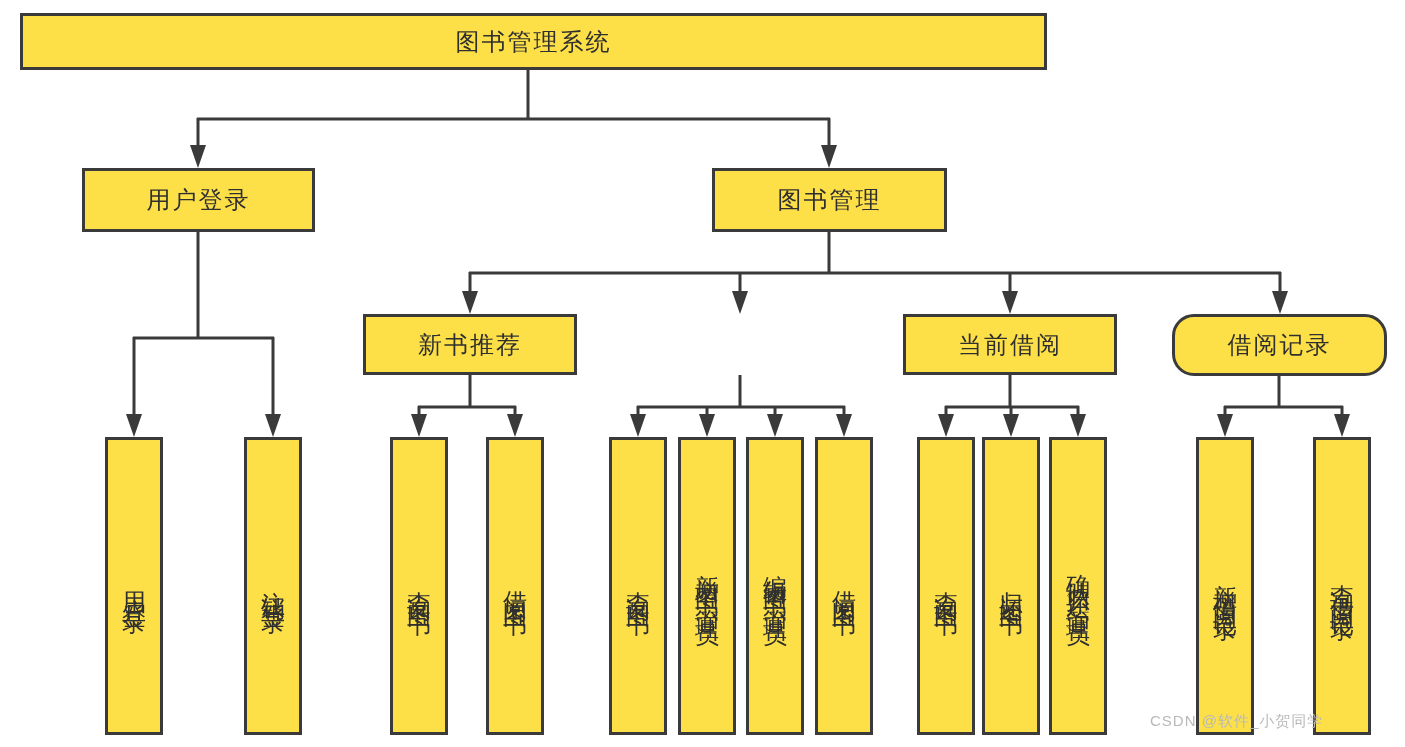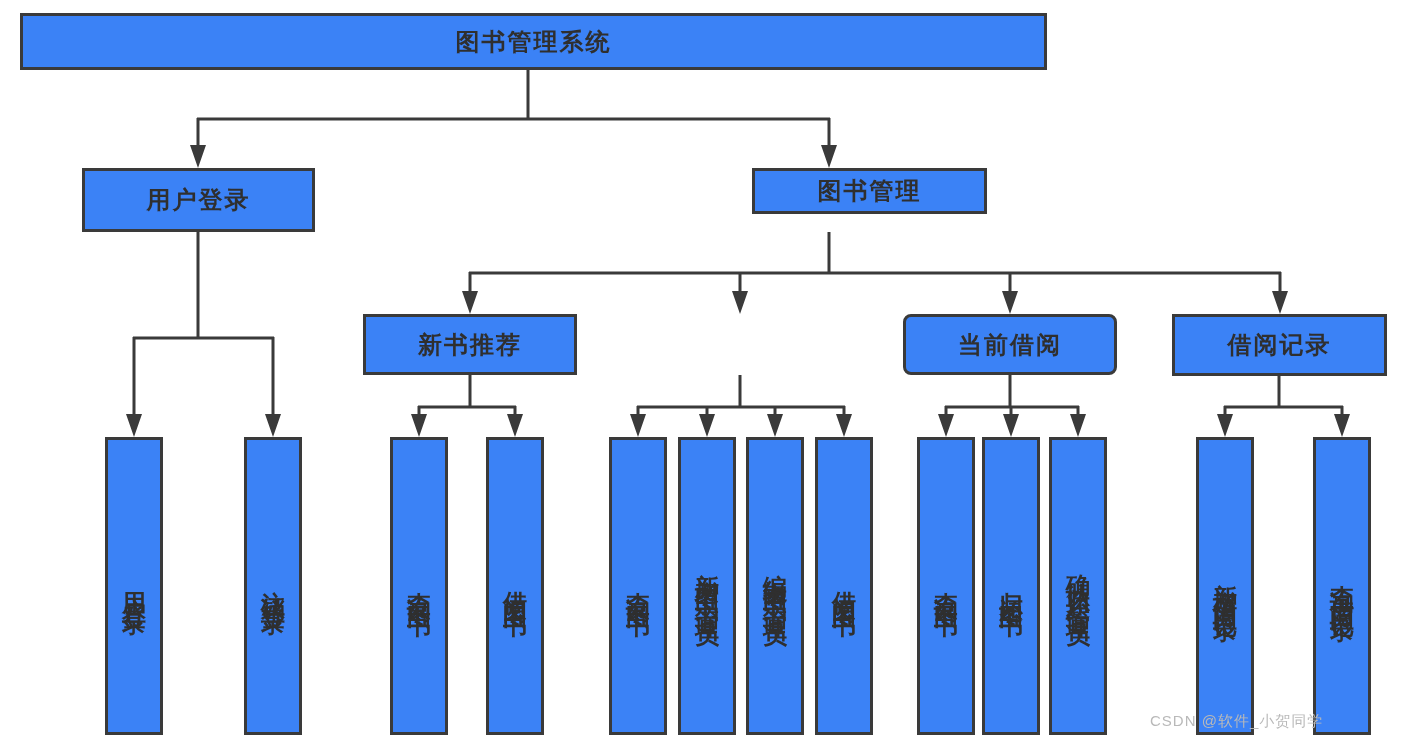--- a/index.html
+++ b/index.html
@@ -2,23 +2,23 @@
 <html><head>
 <meta charset="utf-8">
 <style>
   html,body{margin:0;padding:0;background:#ffffff;}
   .stage{
     position:relative;width:1405px;height:747px;background:#ffffff;overflow:hidden;
     font-family:"Liberation Sans","DejaVu Sans",sans-serif;
   }
   .wires{position:absolute;left:0;top:0;width:1405px;height:747px;}
   .box{
-    position:absolute;box-sizing:border-box;border:3px solid #3a3a3a;background:#3b82f6;
+    position:absolute;box-sizing:border-box;border:3px solid #3a3a3a;background:#fde047;
     display:flex;align-items:center;justify-content:center;
-    font-size:24px;color:#2f2f2f;letter-spacing:2px;white-space:nowrap;font-weight:bold;
+    font-size:24px;color:#2f2f2f;letter-spacing:2px;white-space:nowrap;
   }
   .vbox{
     writing-mode:vertical-rl;text-orientation:mixed;
     letter-spacing:7px;line-height:1;white-space:normal;
   }
   .watermark{
     position:absolute;left:1150px;top:712px;
     font-size:15px;color:#b9b9b9;letter-spacing:1px;white-space:nowrap;
   }
 </style>
@@ -44,25 +44,25 @@
                M411 414h16l-8 23z M507 414h16l-8 23z
                M630 414h16l-8 23z M699 414h16l-8 23z M767 414h16l-8 23z M836 414h16l-8 23z
                M938 414h16l-8 23z M1003 414h16l-8 23z M1070 414h16l-8 23z
                M1217 414h16l-8 23z M1334 414h16l-8 23z"></path>
     </g>
   </svg>
 
   <div class="box" style="left:20px;top:13px;width:1027px;height:57px;">图书管理系统</div>
 
   <div class="box" style="left:82px;top:168px;width:233px;height:64px;">用户登录</div>
-  <div class="box" style="left:752px;top:168px;width:235px;height:46px;">图书管理</div>
+  <div class="box" style="left:712px;top:168px;width:235px;height:64px;">图书管理</div>
 
   <div class="box" style="left:363px;top:314px;width:214px;height:61px;">新书推荐</div>
-  <div class="box" style="left:903px;top:314px;width:214px;height:61px;border-radius:8px;">当前借阅</div>
-  <div class="box" style="left:1172px;top:314px;width:215px;height:62px;">借阅记录</div>
+  <div class="box" style="left:903px;top:314px;width:214px;height:61px;">当前借阅</div>
+  <div class="box" style="left:1172px;top:314px;width:215px;height:62px;border-radius:22px;">借阅记录</div>
 
   <div class="box vbox" style="left:105px;top:437px;width:58px;height:298px;">用户登录</div>
   <div class="box vbox" style="left:244px;top:437px;width:58px;height:298px;">注销登录</div>
 
   <div class="box vbox" style="left:390px;top:437px;width:58px;height:298px;">查询图书</div>
   <div class="box vbox" style="left:486px;top:437px;width:58px;height:298px;">借阅图书</div>
 
   <div class="box vbox" style="left:609px;top:437px;width:58px;height:298px;">查询图书</div>
   <div class="box vbox" style="left:678px;top:437px;width:58px;height:298px;">新增图书（管理员）</div>
   <div class="box vbox" style="left:746px;top:437px;width:58px;height:298px;">编辑图书（管理员）</div>

